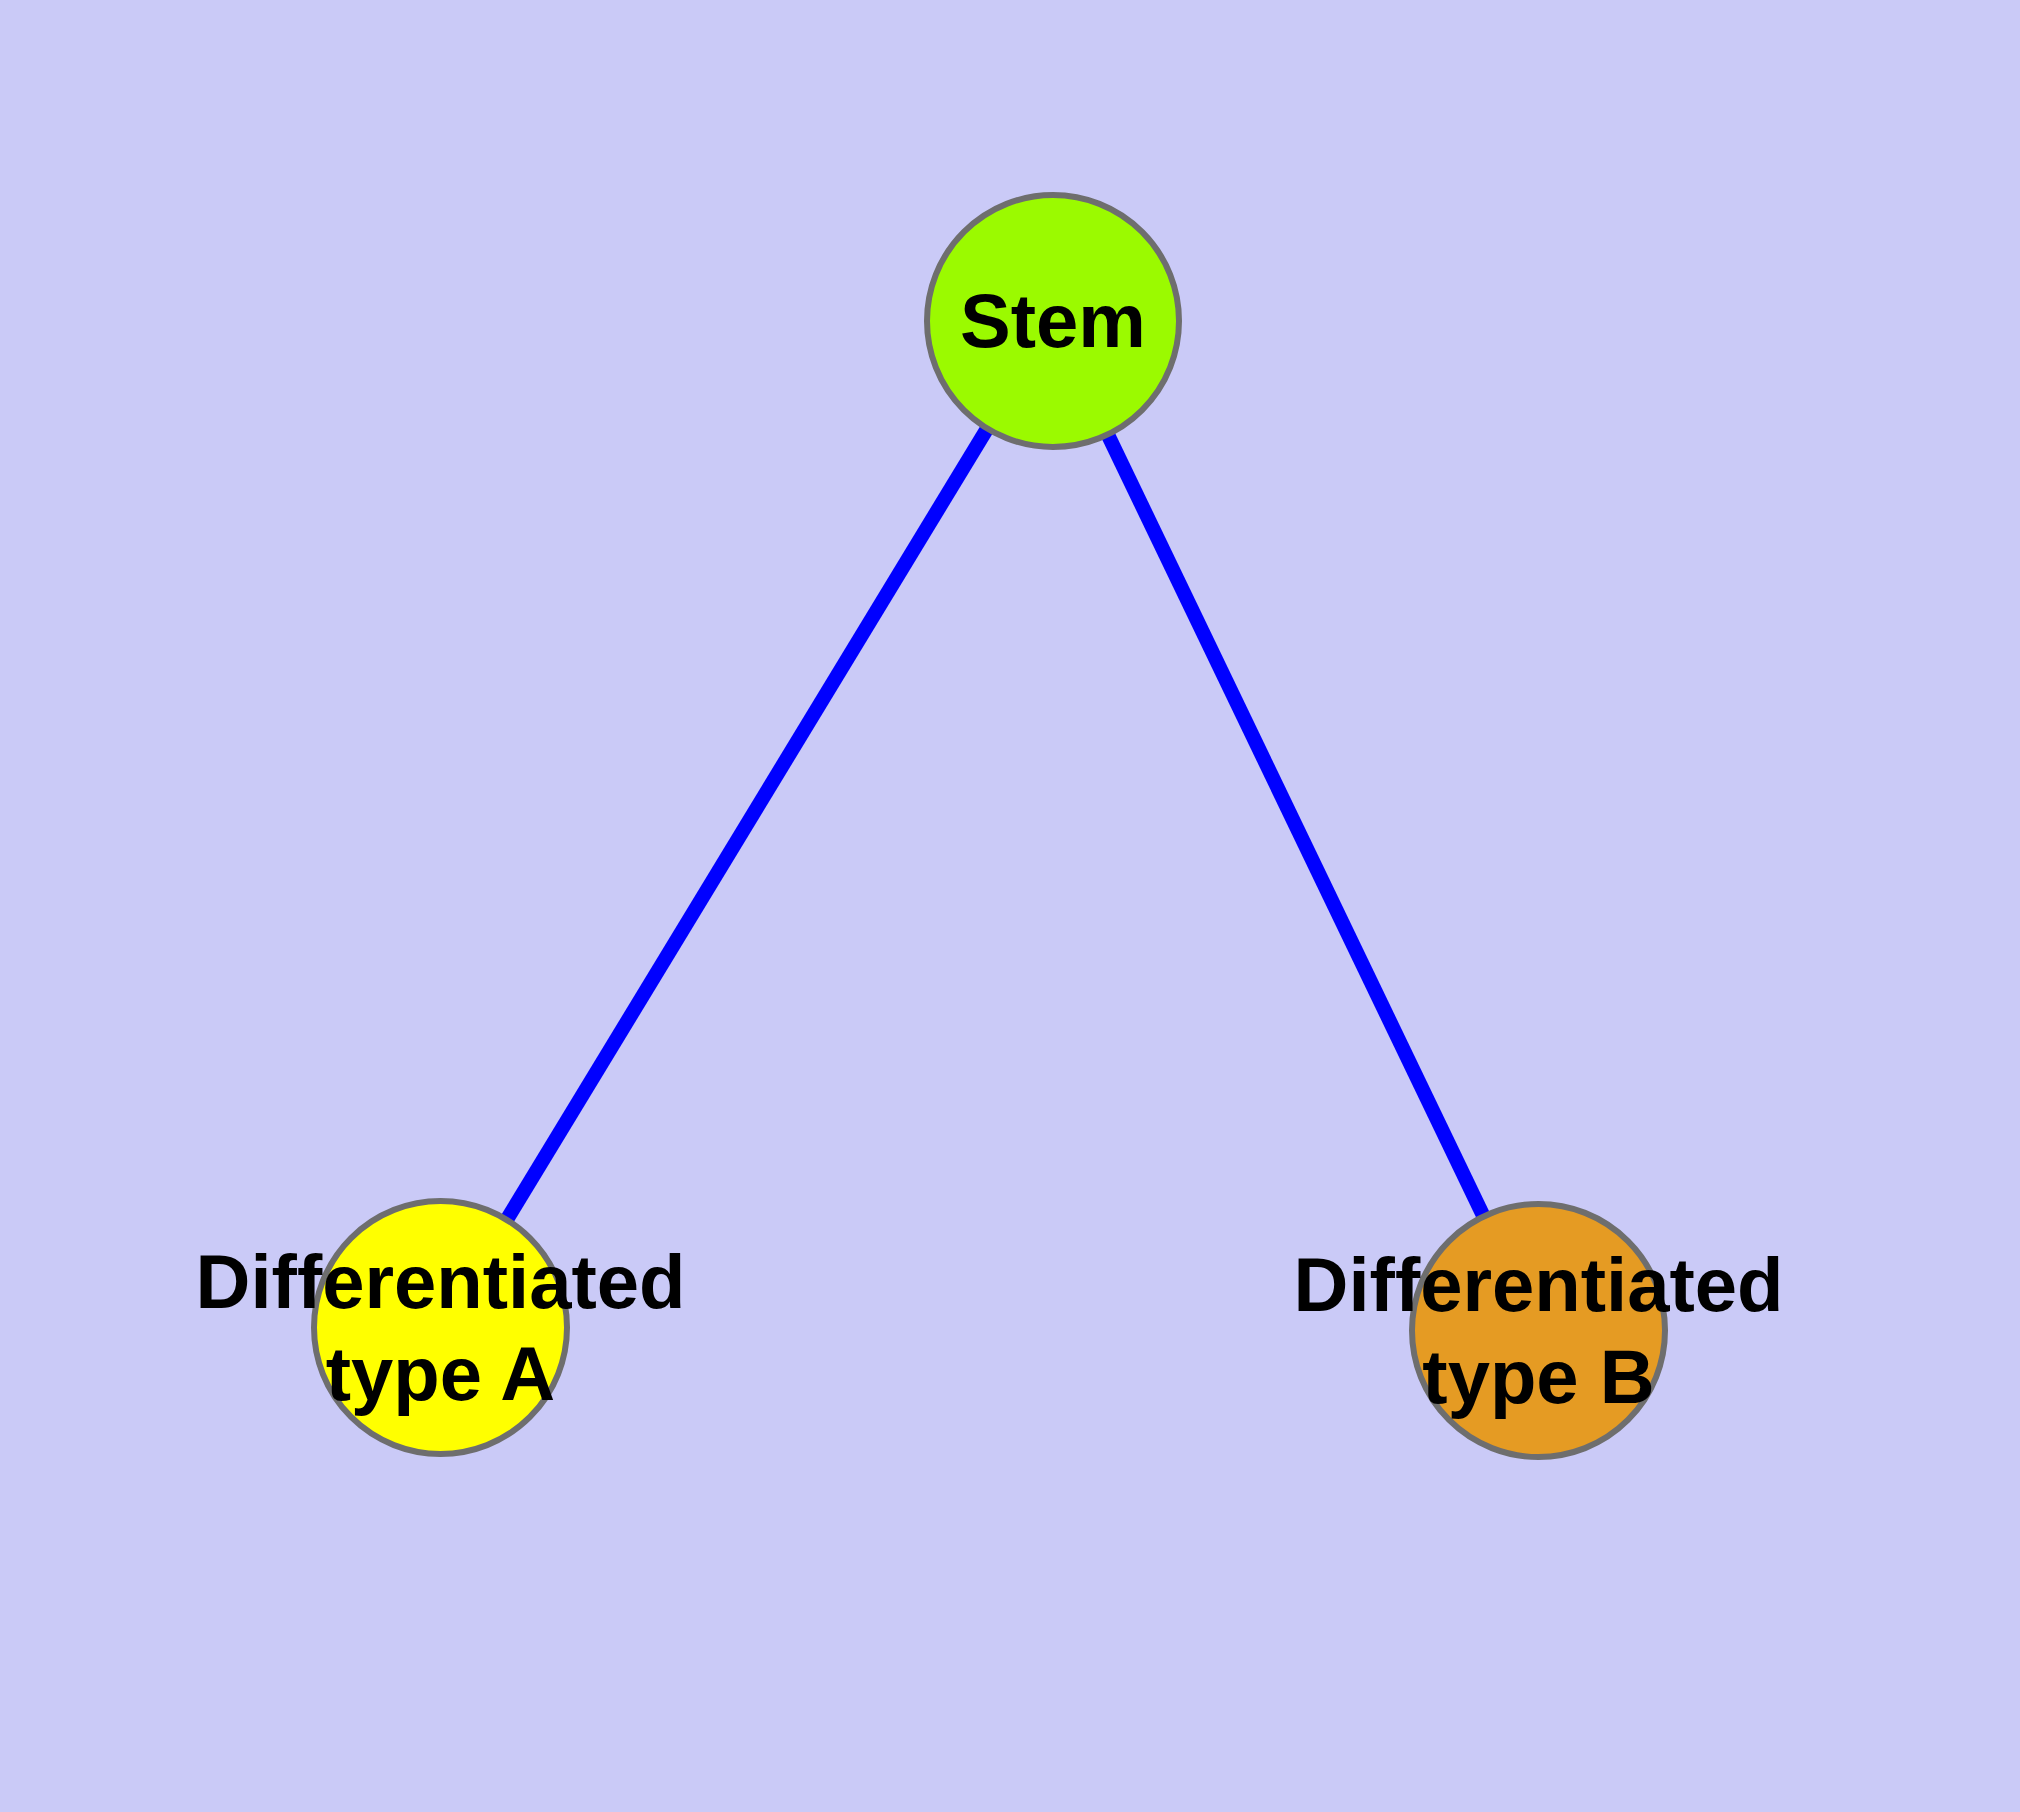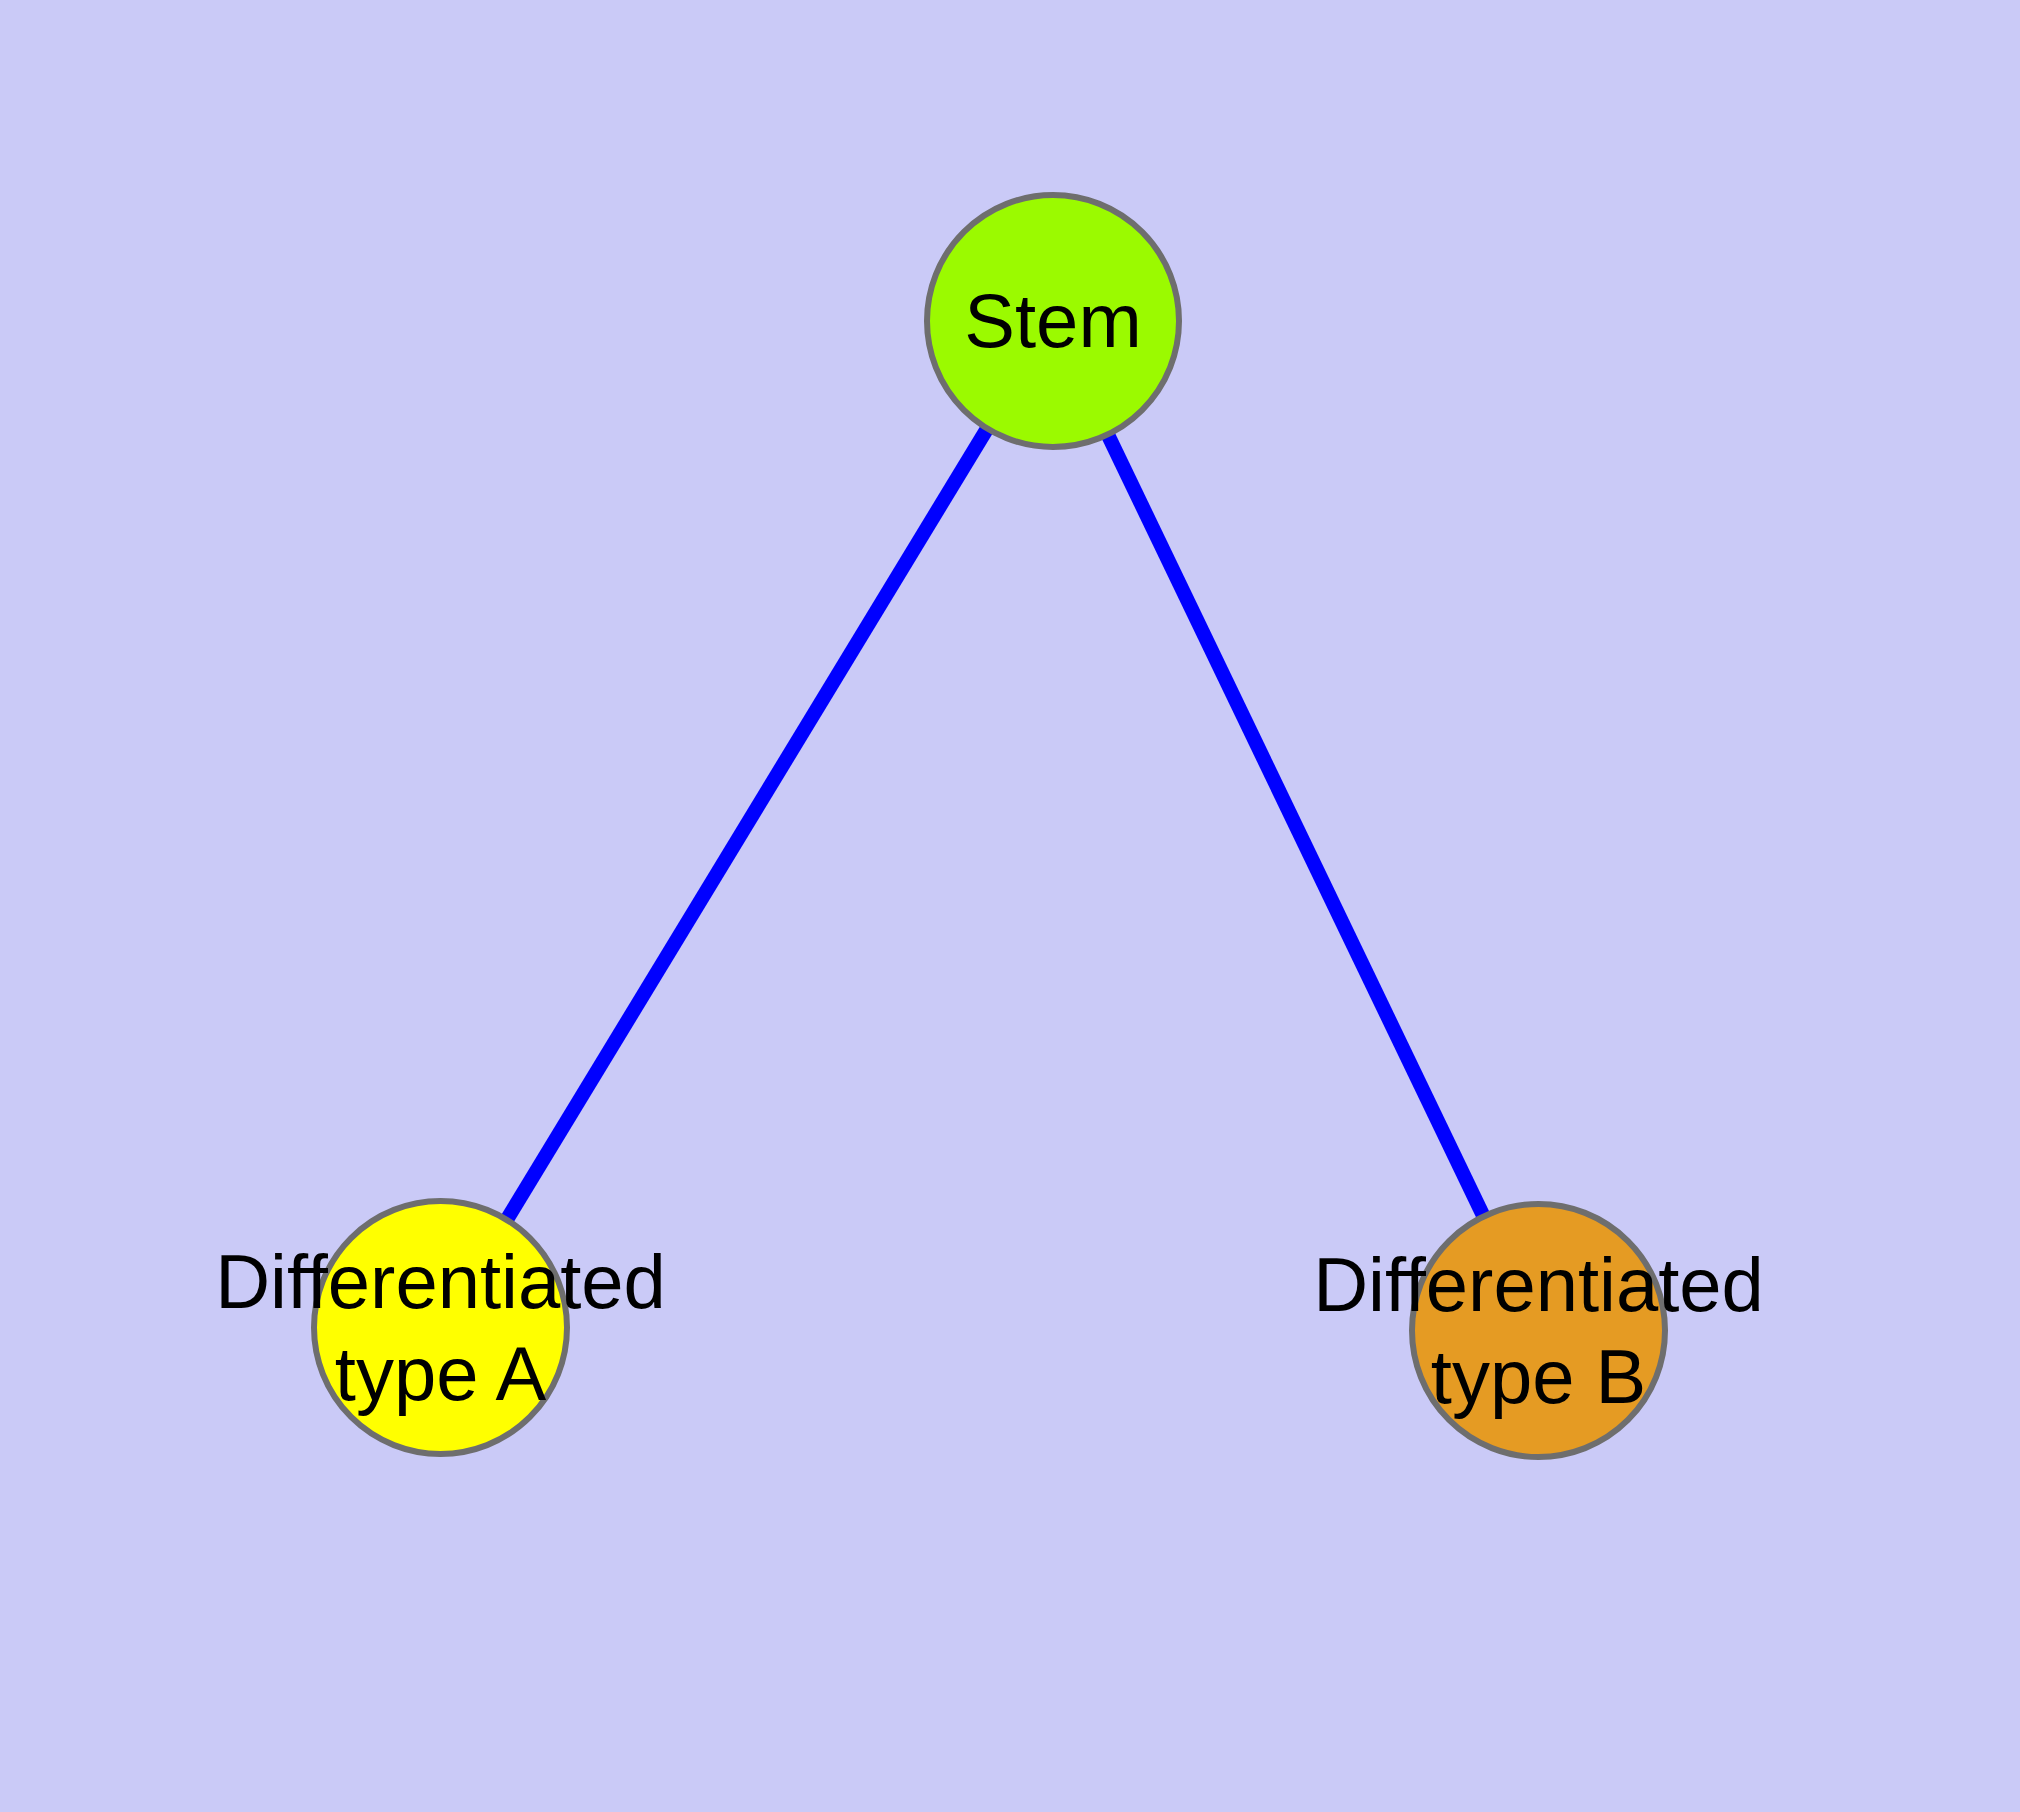--- a/index.html
+++ b/index.html
@@ -49,21 +49,21 @@
     height: 259px;
   }
   .node-label {
     position: absolute;
     left: 50%;
     top: 50%;
     transform: translate(-50%, -50%);
     width: max-content;
     text-align: center;
     white-space: pre-line;
-    font-weight: normal;
+    font-weight: bold;
     font-size: 76px;
     line-height: 92px;
     color: #000000;
     z-index: 3;
   }
 </style>
 </head>
 <body>
 
 <div class="canvas" style="background-color: rgb(202, 202, 247);">

